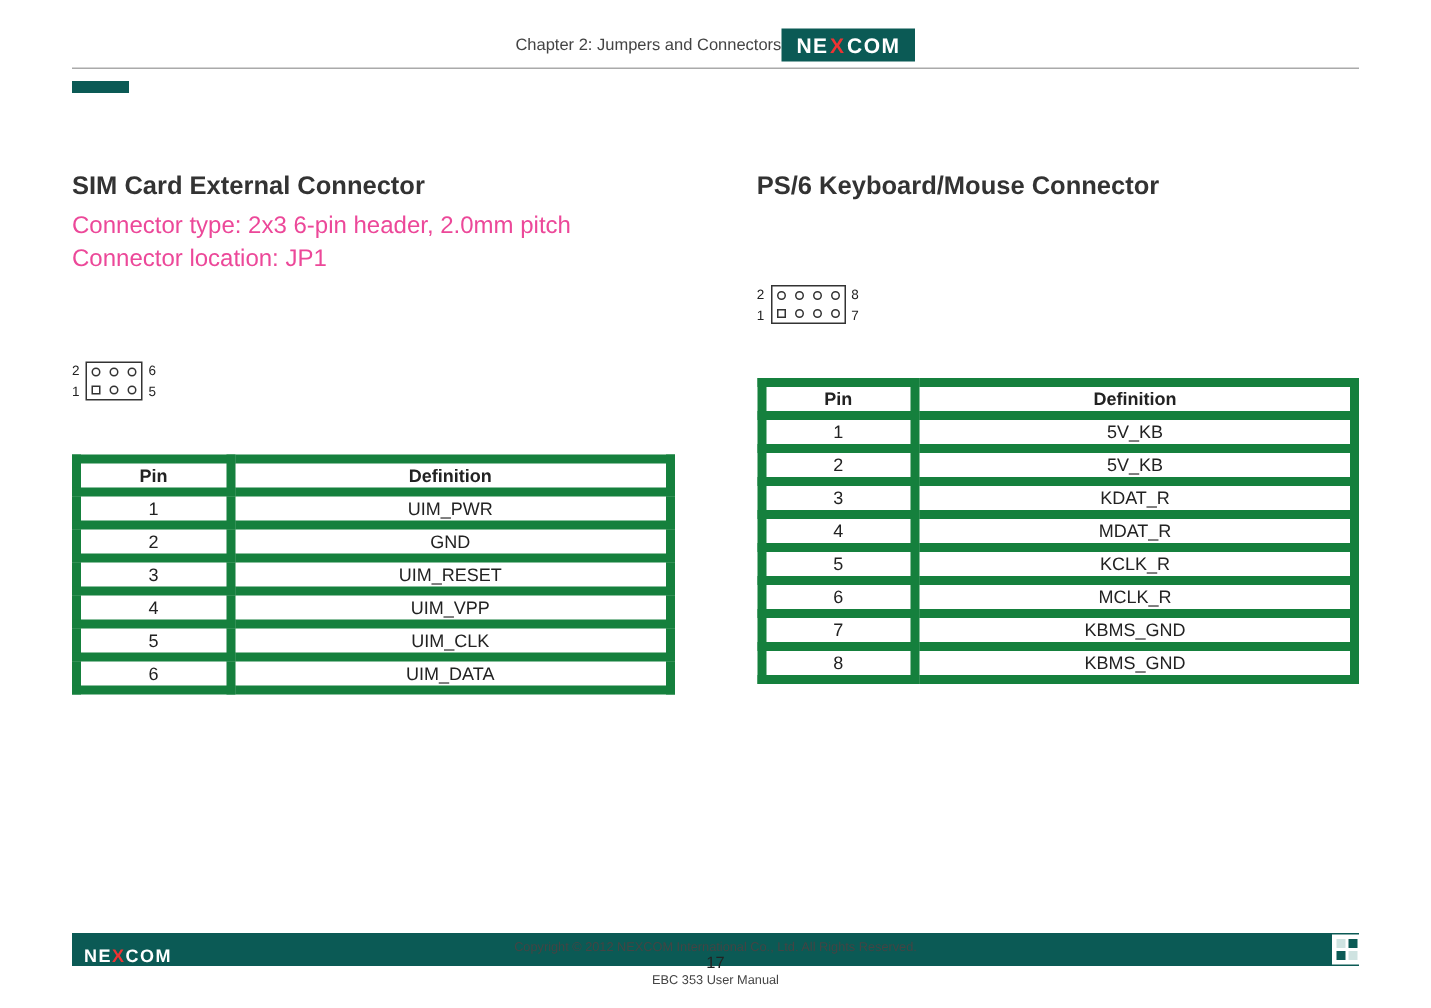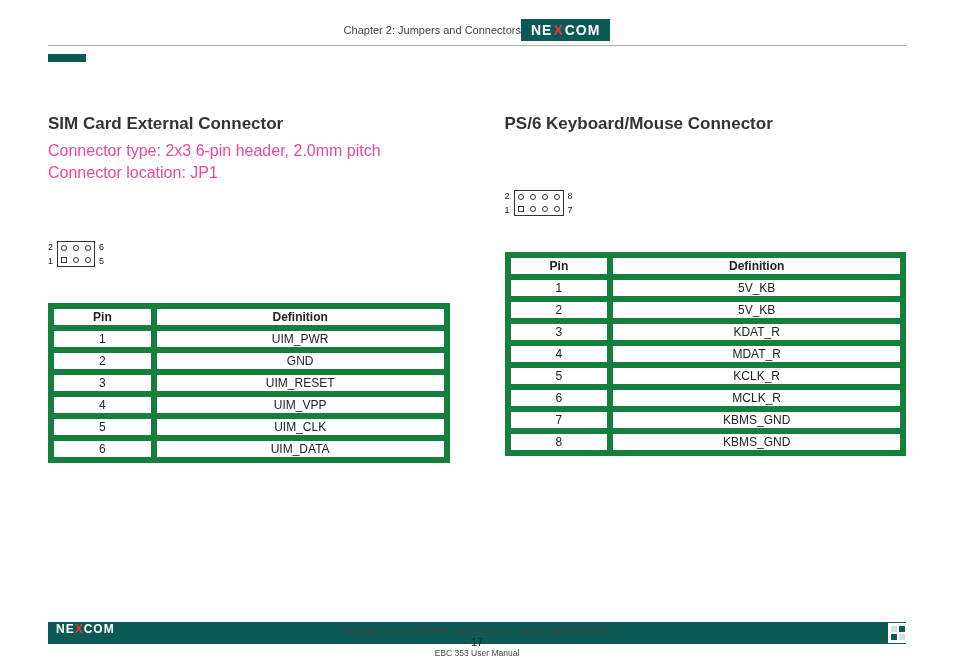--- a/index.html
+++ b/index.html
@@ -122,21 +122,21 @@
   }
   table.pin-table .pin-col { width: 26%; }
   .footer-bar {
     position: absolute;
     left: 48px;
     right: 48px;
     bottom: 28px;
     height: 22px;
     background: #0b5a55;
     display: flex;
-    align-items: flex-start;
+    align-items: flex-end;
     padding-left: 8px;
   }
   .footer-bar .logo-text {
     color: #fff;
     font-weight: 700;
     font-size: 12px;
     letter-spacing: 1px;
   }
   .footer-bar .logo-text .x { color: #e33; }
   .footer-bar-deco {

